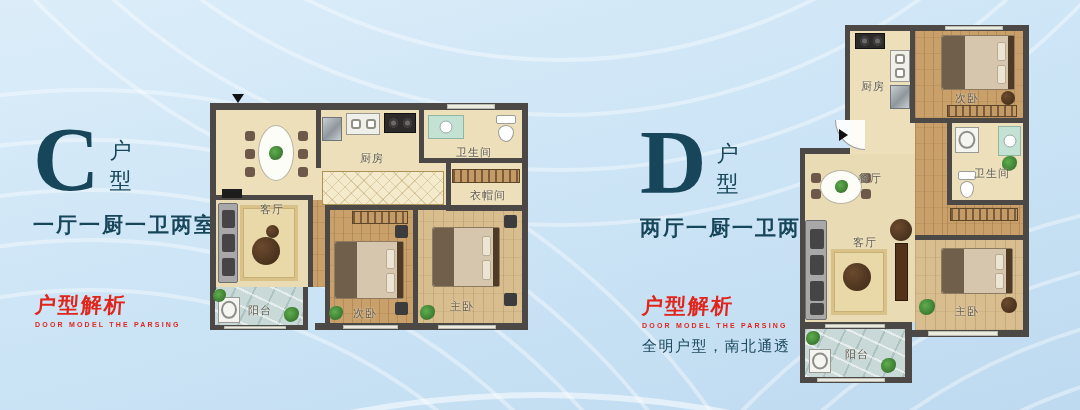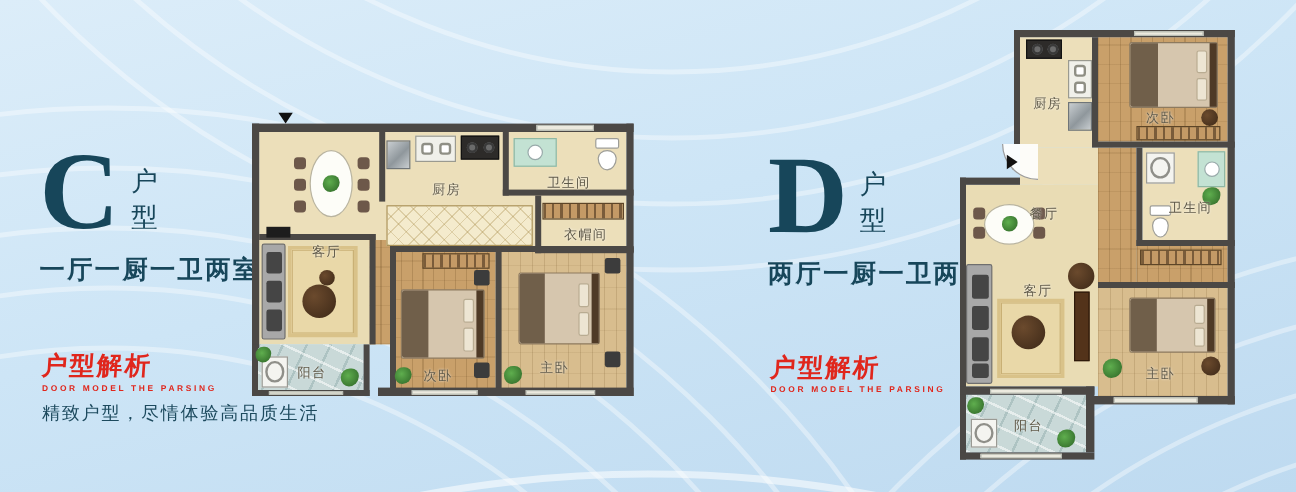--- a/index.html
+++ b/index.html
@@ -119,33 +119,33 @@
   <div class="panel" style="left:33px;top:122px;">
     <div class="letter-row">
       <div class="big-letter">C</div>
       <div class="vert-suffix">户型</div>
     </div>
     <div class="subtitle">一厅一厨一卫两室</div>
   </div>
   <div class="panel" style="left:35px;top:291px;">
     <div class="analysis-title">户型解析</div>
     <div class="analysis-sub">DOOR MODEL THE PARSING</div>
-    <div class="desc" style="margin-top:8px;">精致户型，尽情体验高品质生活</div>
   </div>
 
   <div class="panel" style="left:640px;top:125px;">
     <div class="letter-row">
       <div class="big-letter">D</div>
       <div class="vert-suffix">户型</div>
     </div>
     <div class="subtitle">两厅一厨一卫两室</div>
   </div>
   <div class="panel" style="left:642px;top:292px;">
     <div class="analysis-title">户型解析</div>
     <div class="analysis-sub">DOOR MODEL THE PARSING</div>
+    <div class="desc" style="margin-top:8px;">全明户型，南北通透</div>
   </div>
 
   <div class="plan" style="left:210px;top:103px;width:318px;height:232px;">
 
     <div class="room cream" style="left:6px;top:7px;width:306px;height:95px;"></div>
     <div class="room cream2" style="left:6px;top:97px;width:92px;height:87px;"></div>
     <div class="room wood" style="left:98px;top:97px;width:17px;height:87px;"></div>
     <div class="room wood" style="left:115px;top:102px;width:88px;height:125px;"></div>
     <div class="room woodL" style="left:203px;top:102px;width:109px;height:125px;"></div>
     <div class="room stone" style="left:5px;top:184px;width:88px;height:41px;"></div>

